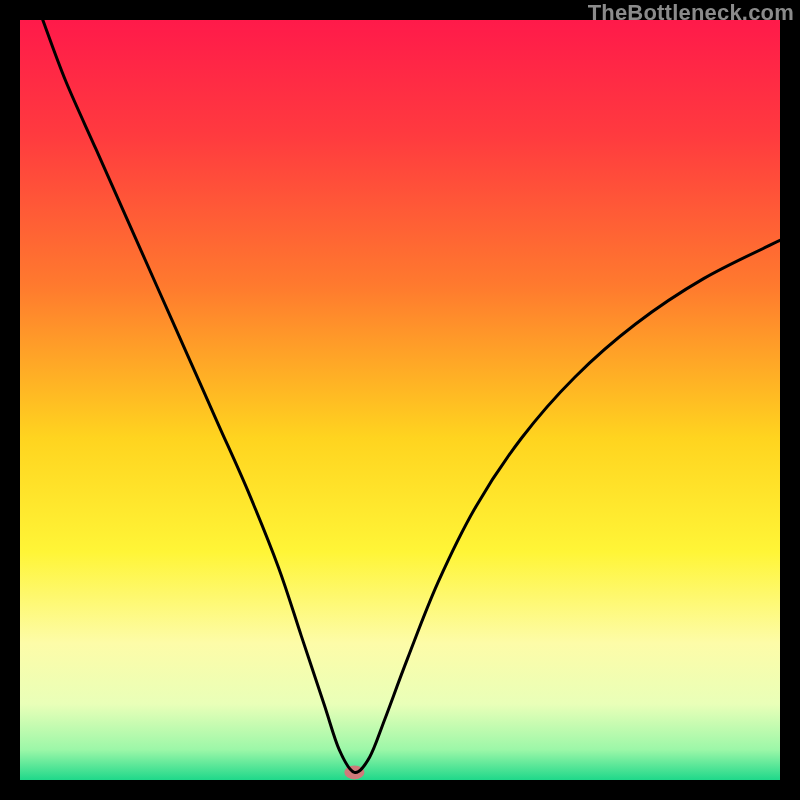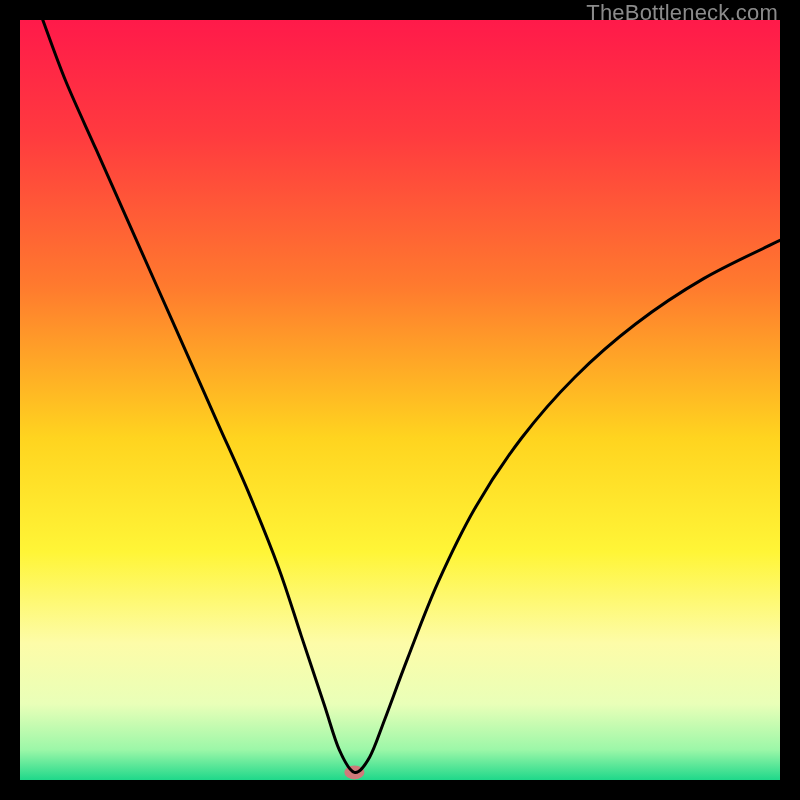--- a/index.html
+++ b/index.html
@@ -22,23 +22,23 @@
   .plot {
     position: absolute;
     left: 0;
     top: 0;
     width: 760px;
     height: 760px;
   }
   .watermark {
     position: absolute;
     top: 0px;
-    right: 22px;
+    right: 6px;
     font-size: 22px;
-    font-weight: 400;
+    font-weight: 700;
     color: #8b8b8b;
     letter-spacing: 0.2px;
     user-select: none;
     text-align: right;
   }
 </style>
 </head>
 <body>
 
 <div class="frame">

